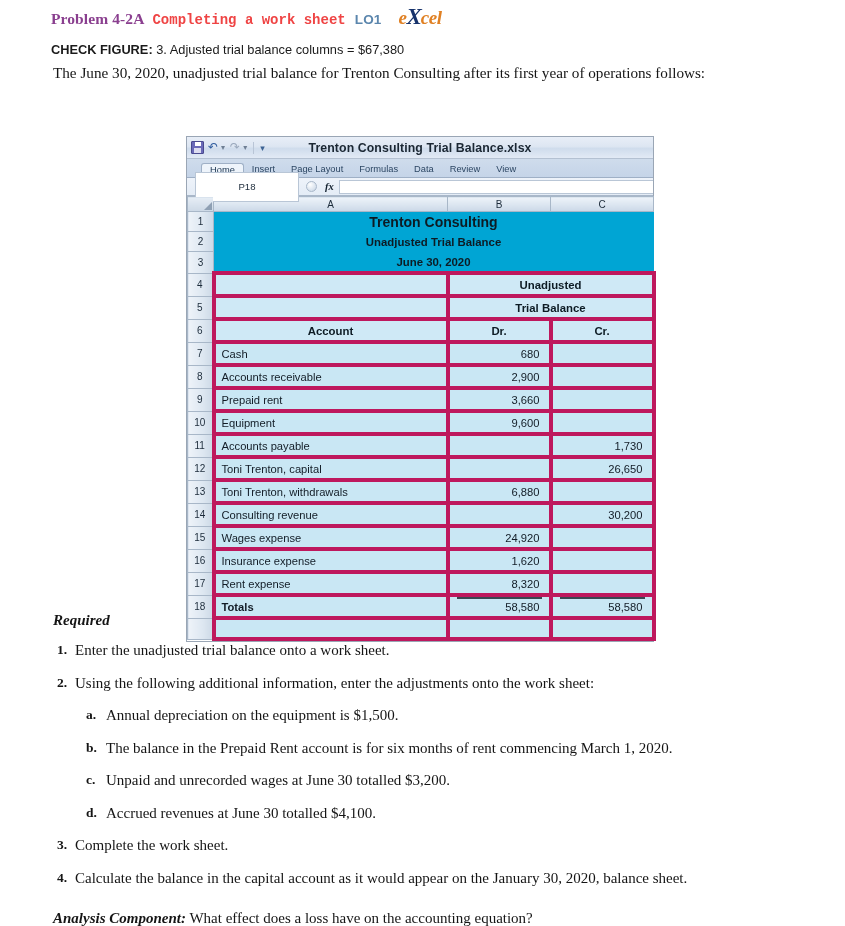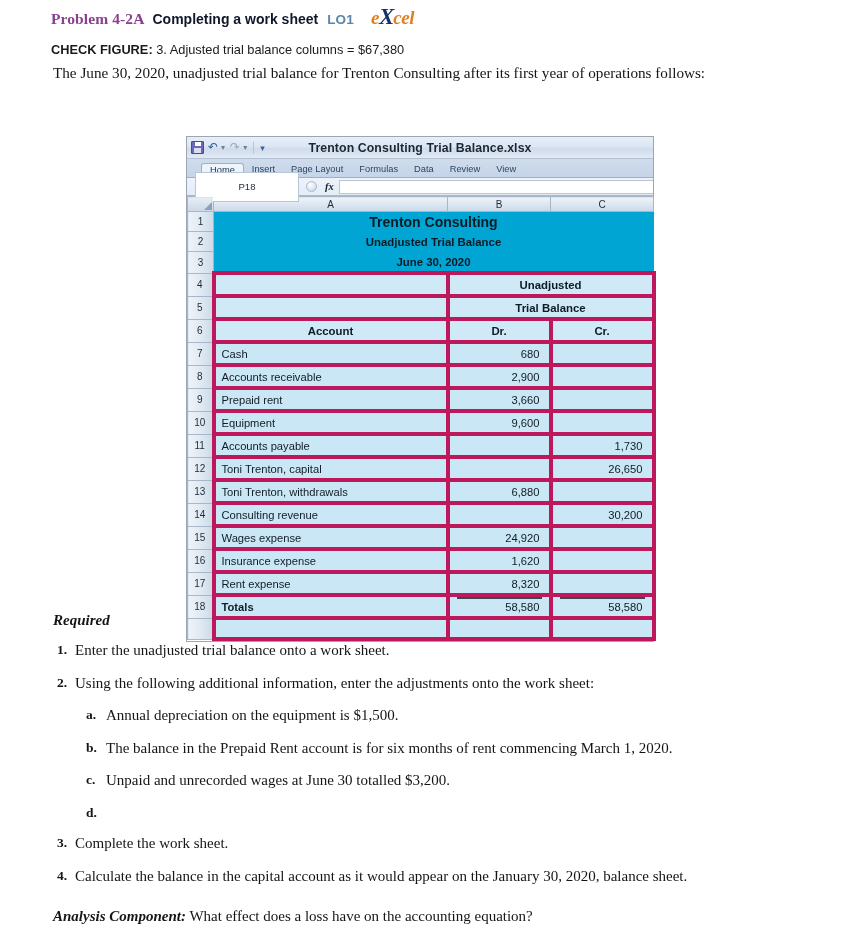--- a/index.html
+++ b/index.html
@@ -30,24 +30,24 @@
     white-space: nowrap;
   }
   .prob-num {
     font-family: "Liberation Serif", serif;
     font-weight: bold;
     font-size: 15.5px;
     color: #8a3f8f;
     letter-spacing: 0.1px;
   }
   .prob-title {
-    font-family: Liberation Sans, sans-serif;
+    font-family: Liberation Mono, monospace;
     font-weight: bold;
     font-size: 14px;
-    color: #0f172a;
+    color: #ef4444;
     margin-left: 8px;
   }
   .lo-tag {
     font-family: "Liberation Sans", sans-serif;
     font-weight: bold;
     font-size: 13.5px;
     color: #5b86ad;
     margin-left: 9px;
     letter-spacing: 0.2px;
   }
@@ -589,20 +589,21 @@
   <div class="sub-item">
     <span class="marker">b.</span>
     <span>The balance in the Prepaid Rent account is for six months of rent commencing March 1, 2020.</span>
   </div>
   <div class="sub-item">
     <span class="marker">c.</span>
     <span>Unpaid and unrecorded wages at June 30 totalled $3,200.</span>
   </div>
   <div class="sub-item">
     <span class="marker">d.</span>
+    <span>Accrued revenues at June 30 totalled $4,100.</span>
   </div>
 
   <div class="req-item">
     <span class="marker">3.</span>
     <span>Complete the work sheet.</span>
   </div>
   <div class="req-item">
     <span class="marker">4.</span>
     <span>Calculate the balance in the capital account as it would appear on the January 30, 2020, balance sheet.</span>
   </div>

